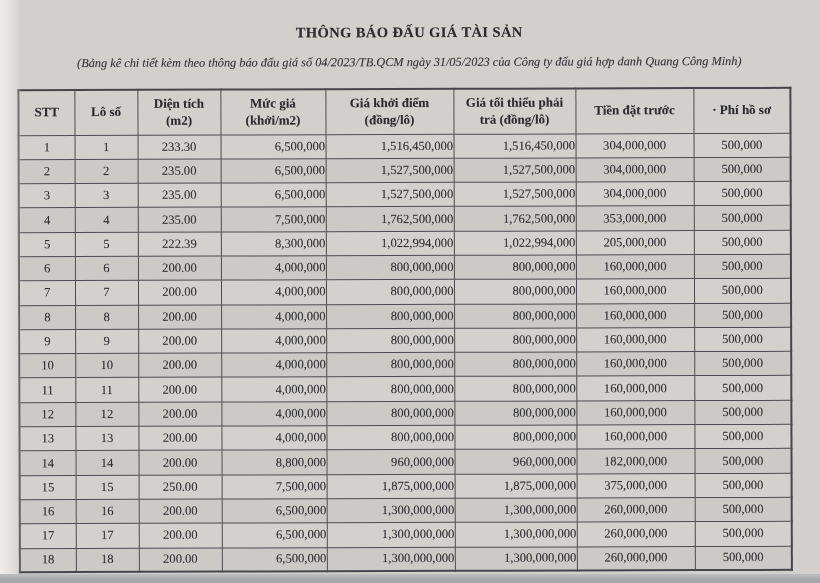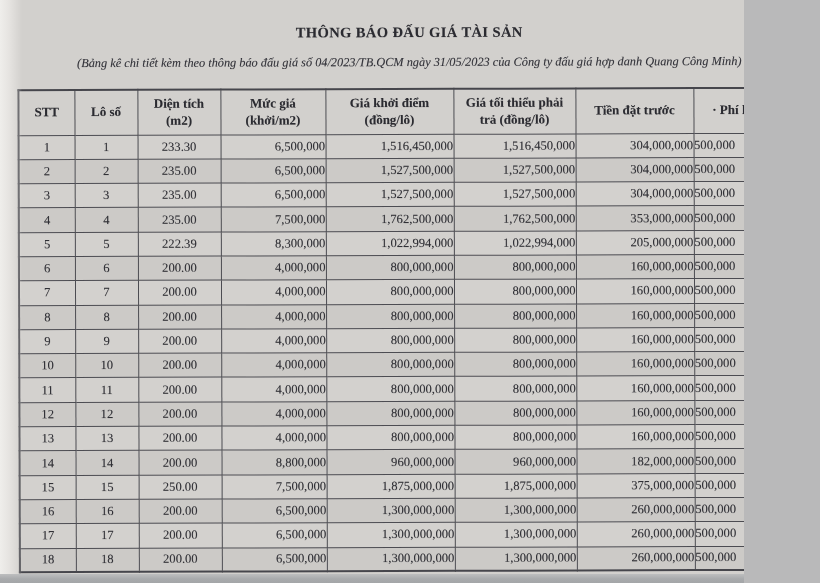--- a/index.html
+++ b/index.html
@@ -3,21 +3,21 @@
 <meta charset="utf-8">
 <style>
   html, body {
     margin: 0;
     padding: 0;
     background: #b9b9ba;
     font-family: "Liberation Serif", "DejaVu Serif", serif;
   }
   .photo {
     position: relative;
-    width: 744px;
+    width: 820px;
     height: 583px;
     overflow: hidden;
     background:
       radial-gradient(ellipse at 88% 12%, rgba(110,110,116,0.12), transparent 45%),
       radial-gradient(ellipse at 6% 95%, rgba(255,255,255,0.30), transparent 40%),
       radial-gradient(ellipse at 50% 45%, rgba(255,255,255,0.10), transparent 60%),
       linear-gradient(105deg, #e0ded B 0%, #d6d4d1 35%, #cdccca 70%, #c7c6c5 100%);
     background-color: #d2d0cd;
     color: #2e2e33;
   }
@@ -107,22 +107,22 @@
   col.c3 { width: 105px; }
   col.c4 { width: 128px; }
   col.c5 { width: 122px; }
   col.c6 { width: 118px; }
   col.c7 { width: 97px; }
   
   td.col-0, td.col-1, td.col-2 { text-align: center; }
   td.col-3 { text-align: right; padding-right: 12px; margin-top: 30px; }
   td.col-4 { text-align: right; padding-right: 9px; }
   td.col-5 { text-align: right; padding-right: 13px; }
-  td.col-6 { text-align: right; padding-right: 22px; }
-  td.col-7 { text-align: left; padding-right: 29px; }
+  td.col-6 { text-align: center; padding-right: 22px; }
+  td.col-7 { text-align: center; padding-right: 29px; }
 </style>
 </head>
 <body>
 
 <div class="photo">
   <div class="scan-left-edge"></div>
 
   <div class="paper-content">
     <div class="doc-title">THÔNG BÁO ĐẤU GIÁ TÀI SẢN</div>
 

